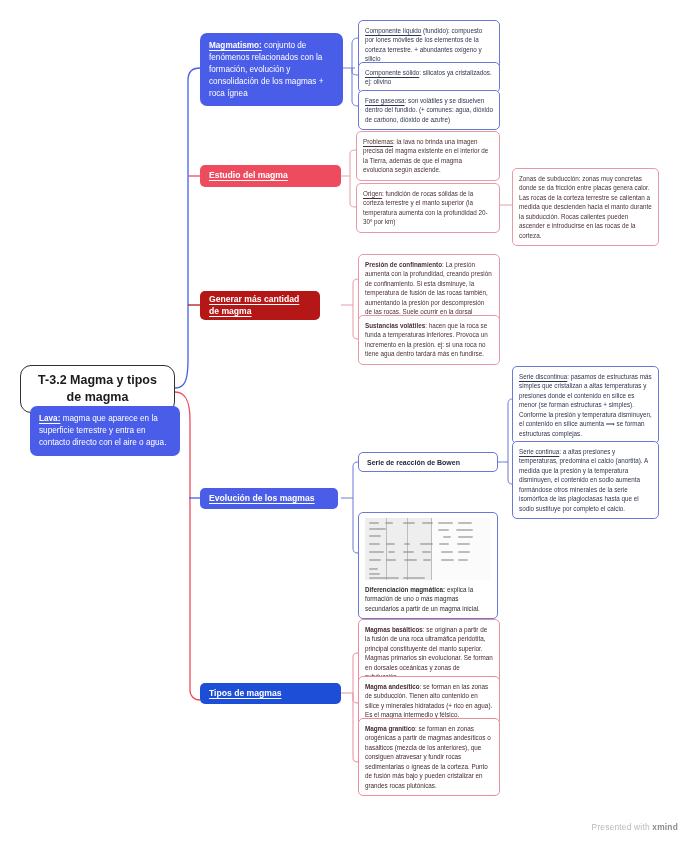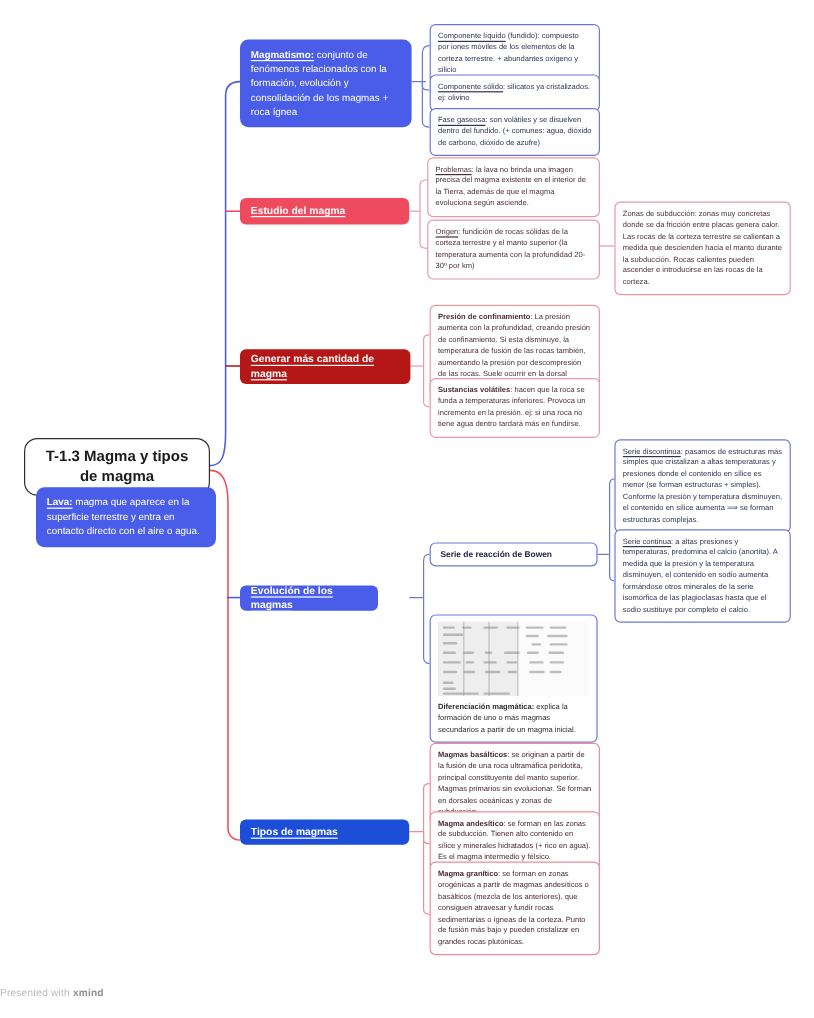--- a/index.html
+++ b/index.html
@@ -102,21 +102,21 @@
   }
   .thumb .blk{position:absolute;background:#8a8a8a;opacity:.55;height:2px;border-radius:1px;}
   .thumb .grayband{position:absolute;left:0;top:0;width:52%;height:100%;background:#e9e9e9;opacity:.75;}
   .thumb .vline{position:absolute;background:#bdbdbd;width:1px;top:0;bottom:0;}
   .capt{font-size:6.3px;line-height:1.5;color:#2b2b2b;margin-top:5px;}
   .capt b{font-weight:700;}
 
   
   .footer{
     position:absolute;left:0;right:0;bottom:16px;
-    text-align:left;
+    text-align:right;
     font-size:8.4px;
     color:#b9b9b9;
     letter-spacing:.2px;
   }
   .footer .xm{color:#8d8d8d;font-weight:700;}
 </style>
 </head>
 <body>
 
 <div id="canvas">
@@ -154,21 +154,21 @@
     <path d="M508 462 L508 404 C 508 400, 510 399, 512 399" fill="none" stroke="#6b79d6" stroke-width="1"></path>
     <path d="M508 462 L508 480 C 508 483, 510 484, 512 484" fill="none" stroke="#6b79d6" stroke-width="1"></path>
 
     <path d="M341 693 C 346 693, 350 693, 353 693" fill="none" stroke="#ec8d9c" stroke-width="1"></path>
     <path d="M353 693 L353 657 C 353 654, 355 653, 358 653" fill="none" stroke="#ec8d9c" stroke-width="1"></path>
     <path d="M353 693 L353 700 C 353 702, 355 703, 358 703" fill="none" stroke="#ec8d9c" stroke-width="1"></path>
     <path d="M353 693 L353 758 C 353 761, 355 762, 358 762" fill="none" stroke="#ec8d9c" stroke-width="1"></path>
   </svg>
 
   <div class="node root" style="left:20px;top:365px;width:155px;height:48px;">
-    <span>T-1.3 Magma y tipos de magma</span>
+    <span>T-3.2 Magma y tipos de magma</span>
   </div>
 
   <div class="node blue-body" style="left:200px;top:33px;width:143px;">
     <b>Magmatismo:</b><span> conjunto de fenómenos relacionados con la formación, evolución y consolidación de los magmas + roca ígnea</span>
   </div>
 
   <div class="node blue-body" style="left:30px;top:406px;width:150px;">
     <b>Lava:</b><span> magma que aparece en la superficie terrestre y entra en contacto directo con el aire o agua.</span>
   </div>
 
@@ -193,33 +193,33 @@
   </div>
 
   <div class="node leaf b-pink" style="left:356px;top:183px;width:144px;">
     <u>Origen</u><span>: fundición de rocas sólidas de la corteza terrestre y el manto superior (la temperatura aumenta con la profundidad 20-30º por km)</span>
   </div>
 
   <div class="node leaf b-pink" style="left:512px;top:168px;width:147px;">
     <span>Zonas de subducción: zonas muy concretas donde se da fricción entre placas genera calor. Las rocas de la corteza terrestre se calientan a medida que descienden hacia el manto durante la subducción. Rocas calientes pueden ascender e introducirse en las rocas de la corteza.</span>
   </div>
 
-  <div class="node pill darkred" style="left:200px;top:291px;width:142px;height:29px;">
+  <div class="node pill darkred" style="left:200px;top:291px;width:120px;height:29px;">
     <span>Generar más cantidad de magma</span>
   </div>
 
   <div class="node leaf b-pink" style="left:358px;top:254px;width:142px;">
     <b>Presión de confinamiento</b><span>: La presión aumenta con la profundidad, creando presión de confinamiento. Si esta disminuye, la temperatura de fusión de las rocas también, aumentando la presión por descompresión de las rocas. Suele ocurrir en la dorsal oceánica.</span>
   </div>
 
   <div class="node leaf b-pink" style="left:358px;top:315px;width:142px;">
     <b>Sustancias volátiles</b><span>: hacen que la roca se funda a temperaturas inferiores. Provoca un incremento en la presión. ej: si una roca no tiene agua dentro tardará más en fundirse.</span>
   </div>
 
-  <div class="node pill indigo" style="left:200px;top:488px;width:115px;height:21px;">
+  <div class="node pill indigo" style="left:200px;top:488px;width:138px;height:21px;">
     <span>Evolución de los magmas</span>
   </div>
 
   <div class="node bowen" style="left:358px;top:452px;width:140px;height:20px;">
     <span>Serie de reacción de Bowen</span>
   </div>
 
   <div class="node leaf b-blue" style="left:512px;top:366px;width:147px;">
     <u>Serie discontinua</u><span>: pasamos de estructuras más simples que cristalizan a altas temperaturas y presiones donde el contenido en sílice es menor (se forman estructuras + simples). Conforme la presión y temperatura disminuyen, el contenido en sílice aumenta ⟹ se forman estructuras complejas.</span>
   </div>

